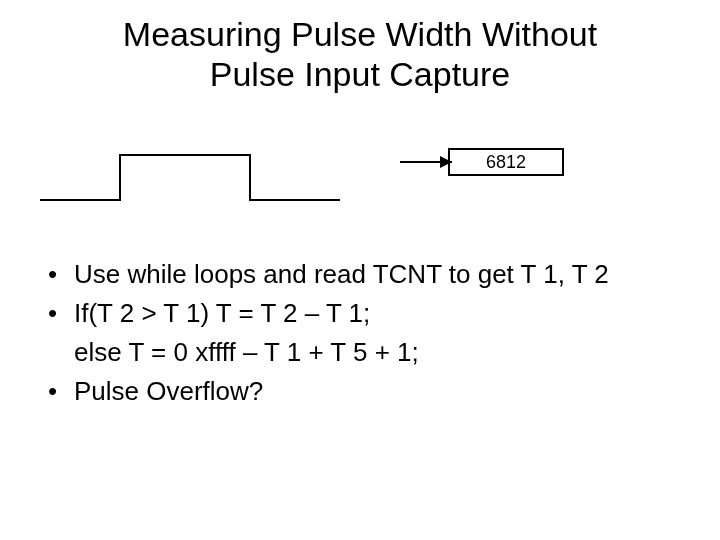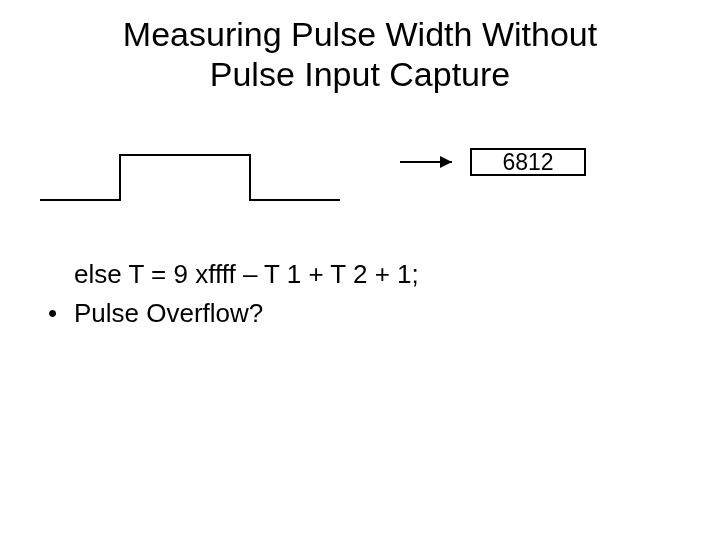--- a/index.html
+++ b/index.html
@@ -30,27 +30,27 @@
   .diagram {
     position: absolute;
     top: 145px;
     left: 0;
     width: 720px;
     height: 80px;
   }
   .label-box {
     position: absolute;
     top: 148px;
-    left: 470px;
+    left: 448px;
     width: 116px;
     height: 28px;
     border: 2px solid #000;
     box-sizing: border-box;
     text-align: center;
-    font-size: 23px;
+    font-size: 18px;
     line-height: 24px;
   }
   .bullets {
     position: absolute;
     top: 257px;
     left: 44px;
     right: 44px;
     font-size: 26px;
     line-height: 1.35;
   }
@@ -92,22 +92,28 @@
     <line x1="400" y1="17" x2="452" y2="17" stroke="#000" stroke-width="2"></line>
     <polygon points="452,17 440,11 440,23" fill="#000"></polygon>
   </svg>
 
   <div class="label-box">
     <span>6812</span>
   </div>
 
   <div class="bullets">
     <ul>
+      <li class="bullet">
+        <span>Use while loops and read TCNT to get T 1, T 2</span>
+      </li>
+      <li class="bullet">
+        <span>If(T 2 &gt; T 1) T = T 2 – T 1;</span>
+      </li>
       <li class="cont">
-        <span>else T = 9 xffff – T 1 + T 2 + 1;</span>
+        <span>else T = 0 xffff – T 1 + T 5 + 1;</span>
       </li>
       <li class="bullet">
         <span>Pulse Overflow?</span>
       </li>
     </ul>
   </div>
 
 </div>
 
 </body></html>

